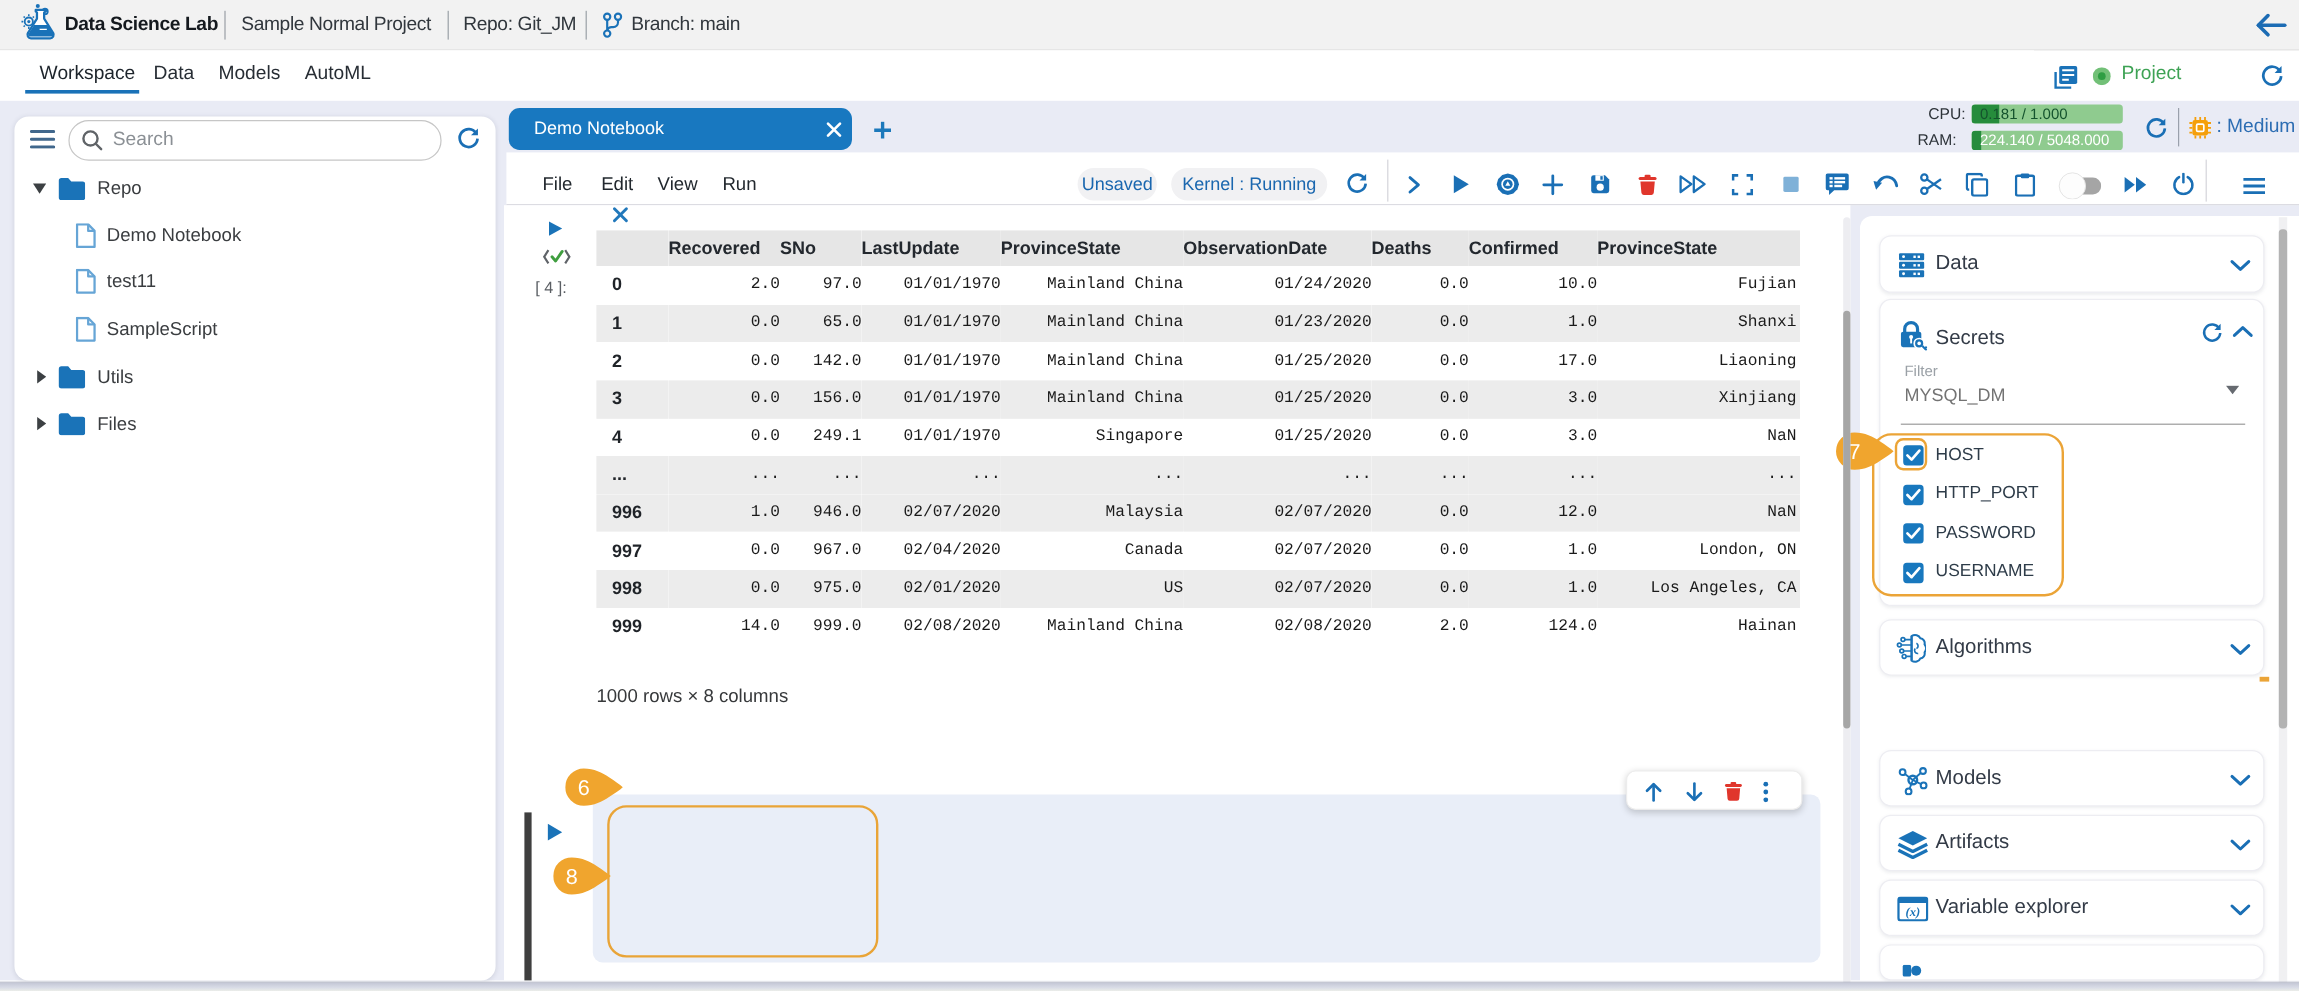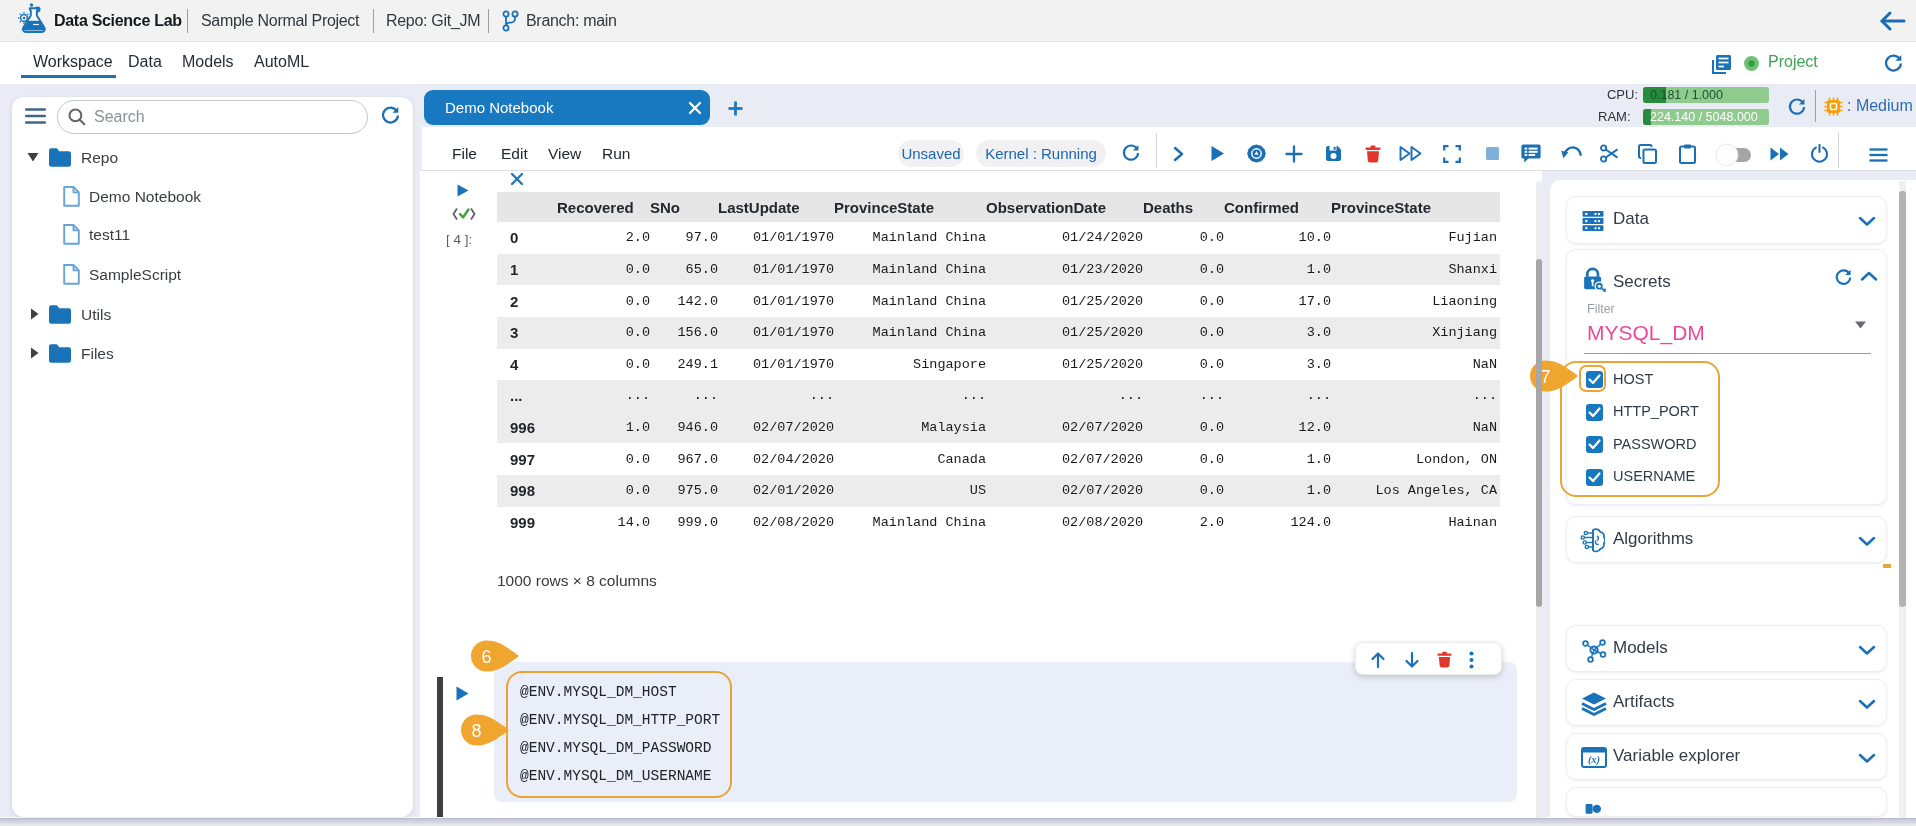--- a/index.html
+++ b/index.html
@@ -226,21 +226,21 @@
     </svg>
     <div class="ct" style="top:22px">Secrets</div>
     <svg class="abs" style="left:267px;top:18px" width="19" height="19" viewBox="0 0 24 24">
       <path d="M19.3 7.1 A8.5 8.5 0 1 0 20.5 12" fill="none" stroke="#1a6fb5" stroke-width="2.6"></path>
       <polygon points="20.9,2.3 20.9,8.9 14.3,8.9" fill="#1a6fb5"></polygon>
     </svg>
     <svg class="abs" style="left:293px;top:21px" width="18" height="11" viewBox="0 0 18 11">
         <polyline points="2,8.5 9,2 16,8.5" fill="none" stroke="#1a6fb5" stroke-width="2.5" stroke-linecap="round" stroke-linejoin="round"></polyline>
       </svg>
     <div class="abs" style="left:20px;top:52px;font-size:12.5px;color:#9aa0a6">Filter</div>
-    <div class="abs" style="left:20px;top:71px;font-size:21px;color:#ec4899">MYSQL_DM</div>
+    <div class="abs" style="left:20px;top:71px;font-size:15px;color:#737373">MYSQL_DM</div>
     <svg class="abs" style="left:287px;top:71px" width="13" height="8" viewBox="0 0 12 8">
         <polygon points="0.5,0.5 11.5,0.5 6,7.5" fill="#666a70"></polygon>
       </svg>
     <div class="abs" style="left:17px;top:103px;width:287px;height:1px;background:#9b9b9b"></div>
     <div class="cbrow" style="top:121px">
         <span class="cb">
           <svg width="17" height="17" viewBox="0 0 17 17" style="display:block">
             <polyline points="3.5,8.5 7,12 13.5,4.5" fill="none" stroke="#fff" stroke-width="2.2" stroke-linecap="round" stroke-linejoin="round"></polyline>
           </svg>
         </span>
@@ -730,24 +730,20 @@
         <circle cx="2.5" cy="9" r="2" fill="#1a6fb5"></circle>
         <circle cx="2.5" cy="15.5" r="2" fill="#1a6fb5"></circle>
       </svg>
   </div>
 
   <div class="abs" style="left:494px;top:578px;width:1023px;height:140px;background:#e9eef8;border-radius:8px"></div>
   <div class="abs" style="left:437px;top:593px;width:6px;height:140px;background:#3f3f3f"></div>
   <svg class="abs" style="left:456px;top:602px" width="13" height="15" viewBox="0 0 13 15">
       <polygon points="0.5,0.5 12.5,7.5 0.5,14.5" fill="#1a73b8"></polygon>
     </svg>
-  <div class="abs mono codeline" style="left:520px;top:593.5px;line-height:28px;font-size:14.5px;color:#20242b">@ENV.MYSQL_DM_HOST
-@ENV.MYSQL_DM_HTTP_PORT
-@ENV.MYSQL_DM_PASSWORD
-@ENV.MYSQL_DM_USERNAME</div>
   <div class="abs" style="left:506px;top:587px;width:226px;height:127px;border:2.5px solid #e9a437;border-radius:16px"></div>
   <svg class="abs" style="left:471px;top:556px" width="49" height="32" viewBox="0 0 49 32">
     <path d="M15.5 0.5 A15.5 15.5 0 1 0 15.5 31.5 C 24 31.5 31 28 36.5 24.2 C 41.5 20.8 45.5 18.3 48 16 C 45.5 13.7 41.5 11.2 36.5 7.8 C 31 4 24 0.5 15.5 0.5 Z" fill="#f0a52e"></path>
     <text x="15.5" y="22.5" font-size="18" fill="#fff" text-anchor="middle" font-family="Liberation Sans">6</text>
   </svg>
   <svg class="abs" style="left:461px;top:630px" width="49" height="32" viewBox="0 0 49 32">
     <path d="M15.5 0.5 A15.5 15.5 0 1 0 15.5 31.5 C 24 31.5 31 28 36.5 24.2 C 41.5 20.8 45.5 18.3 48 16 C 45.5 13.7 41.5 11.2 36.5 7.8 C 31 4 24 0.5 15.5 0.5 Z" fill="#f0a52e"></path>
     <text x="15.5" y="22.5" font-size="18" fill="#fff" text-anchor="middle" font-family="Liberation Sans">8</text>
   </svg>
 

